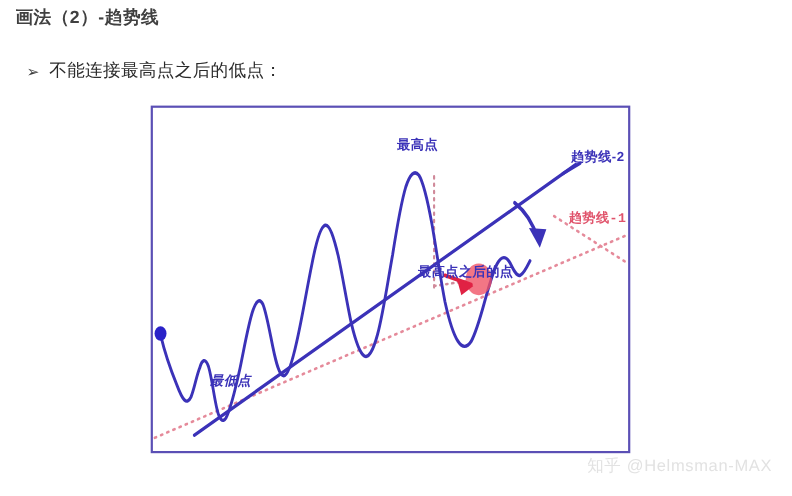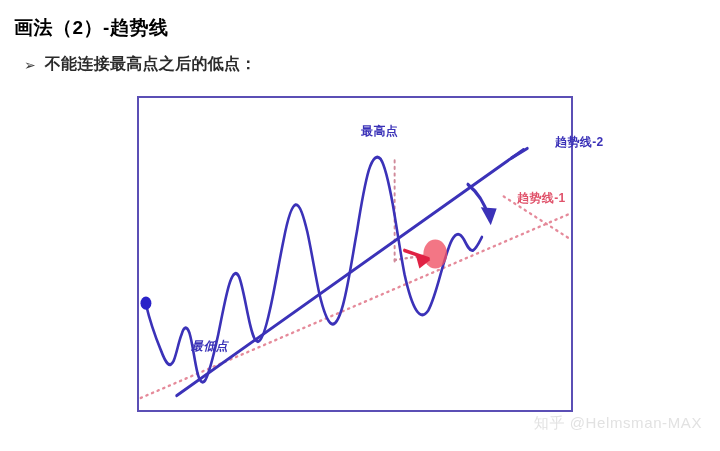--- a/index.html
+++ b/index.html
@@ -12,24 +12,24 @@
     height: 451px;
     position: relative;
     overflow: hidden;
     font-family: "Liberation Sans", "DejaVu Sans", sans-serif;
   }
 
   
   #slide-title {
     position: absolute;
     left: 14px;
-    top: 15px;
-    font-size: 19px;
+    top: 6px;
+    font-size: 16px;
     font-weight: bold;
-    color: #000000;
+    color: #404040;
     letter-spacing: 0.5px;
     white-space: nowrap;
   }
 
   
   #bullet-row {
     position: absolute;
     left: 24px;
     top: 54px;
     display: flex;
@@ -39,21 +39,20 @@
   }
   #bullet-marker {
     font-size: 14px;
     color: #3b3b3b;
     line-height: 1;
   }
   #bullet-text {
     font-size: 16px;
     color: #2b2b2b;
     letter-spacing: 0.3px;
-    font-weight: bold;
   }
 
   
   #chart-frame {
     position: absolute;
     left: 137px;
     top: 96px;
     width: 436px;
     height: 316px;
     border: 2px solid #5b4fb5;
@@ -74,22 +73,22 @@
     position: absolute;
     font-size: 12px;
     font-weight: bold;
     white-space: nowrap;
     letter-spacing: 0.4px;
   }
   .label-blue { color: #3b32b8; }
   .label-red  { color: #e0536b; }
 
   #label-highest       { left: 222px; top: 25px; }
-  #label-trendline2    { left: 380px; top: 36px; margin-left: 36px; }
-  #label-trendline1    { left: 378px; top: 92px; }
+  #label-trendline2    { left: 380px; top: 36px; }
+  #label-trendline1    { left: 378px; top: 92px; font-family: Liberation Mono, monospace; }
   #label-after-highest { left: 241px; top: 141px; }
   #label-lowest        { left: 52px;  top: 240px; font-style: italic; }
 
   
   #watermark {
     position: absolute;
     right: 18px;
     bottom: 18px;
     font-size: 15px;
     color: #e2e2e2;
@@ -171,18 +170,19 @@
     <line x1="376" y1="50" x2="392" y2="42" stroke="#3b32b8" stroke-width="2.6" stroke-linecap="round"></line>
 
   </svg>
 
   <div class="chart-label label-blue" id="label-highest">最高点</div>
 
   <div class="chart-label label-blue" id="label-trendline2">趋势线-2</div>
 
   <div class="chart-label label-red" id="label-trendline1">趋势线-1</div>
 
+  <div class="chart-label label-blue" id="label-after-highest">最高点之后的点</div>
 
   <div class="chart-label label-blue" id="label-lowest">最低点</div>
 
 </div>
 
 <div id="watermark">知乎 @Helmsman-MAX</div>
 
 </body></html>

